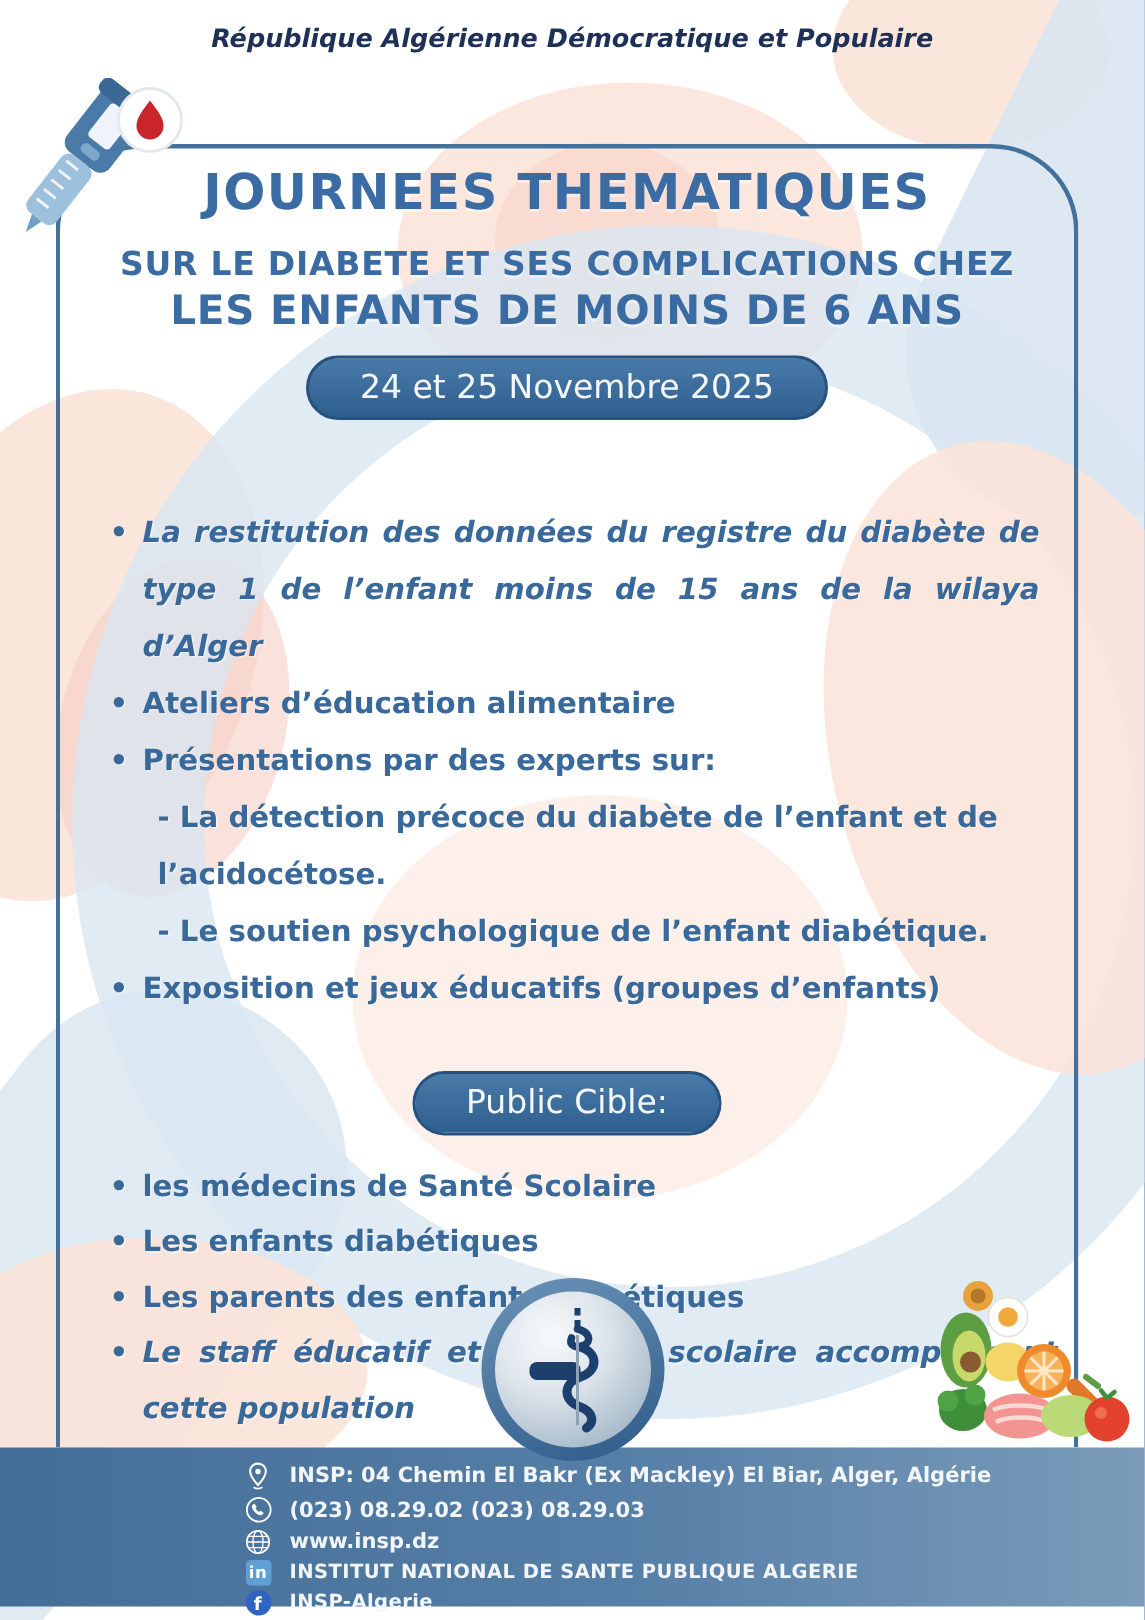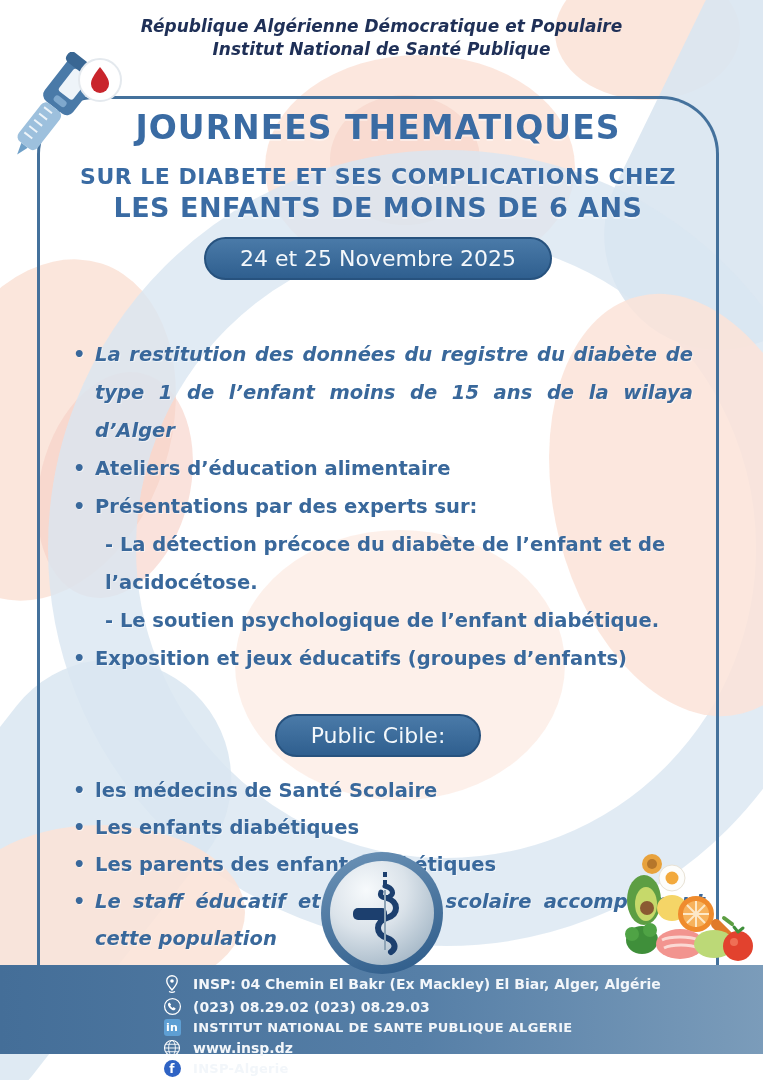--- a/index.html
+++ b/index.html
@@ -66,21 +66,21 @@
     display:flex;align-items:center;justify-content:center;}
   .logo-inner{width:104px;height:104px;border-radius:50%;
     background:radial-gradient(circle at 35% 28%,#f7fafc 0%,#dbe3ea 40%,#aebfcd 75%,#8ea4b6 100%);
     display:flex;align-items:center;justify-content:center;}
 
   
   .pen-art{position:absolute;left:12px;top:52px;width:118px;height:120px;z-index:5;}
   .food-art{position:absolute;left:620px;top:852px;width:140px;height:112px;z-index:3;}
 
   
-  .footer{position:absolute;left:0;top:965px;width:763px;height:89px;z-index:3;
+  .footer{position:absolute;left:0;top:965px;width:763px;height:106px;z-index:3;
     background:linear-gradient(90deg,#446e98 0%,#567fa7 55%,#7b9cba 100%);
     box-sizing:border-box;padding:9px 0 0 160px;color:#f2f6fa;}
   .f-row{display:flex;align-items:center;margin-bottom:3px;font-weight:bold;}
   .f-ico{width:24px;display:inline-flex;justify-content:center;margin-right:9px;flex:0 0 24px;}
   .f-row.address,.f-row.phone{font-size:14px;}
   .f-row.web{font-size:14px;}
   .f-row.linkedin,.f-row.facebook{font-size:13px;letter-spacing:.3px;}
   .in-badge{width:17px;height:17px;border-radius:3px;background:#5e9fd4;color:#fff;
     font-size:11px;font-weight:bold;display:flex;align-items:center;justify-content:center;}
   .fb-badge{width:17px;height:17px;border-radius:50%;background:#2f63c4;color:#fff;
@@ -96,21 +96,20 @@
 <div class="bg blob deep1"></div>
 <div class="bg blob deep2"></div>
 <div class="bg ring"></div>
 <div class="bg blob p3"></div>
 <div class="bg blob p6"></div>
 <div class="bg band-bl"></div>
 <div class="bg blob p4"></div>
 
 <div class="header">
   <div>République Algérienne Démocratique et Populaire</div>
-  <div>Institut National de Santé Publique</div>
 </div>
 
 <div class="card"></div>
 
 <div class="pen-art">
   <svg width="118" height="120" viewBox="0 0 118 120">
     <g transform="rotate(38 45 50)">
       <rect x="28" y="2" width="36" height="54" rx="8" fill="#4a7aa8"></rect>
       <rect x="24" y="0" width="44" height="12" rx="5" fill="#3a6793"></rect>
       <rect x="38" y="12" width="18" height="28" rx="3" fill="#eef4f9"></rect>
@@ -204,35 +203,35 @@
   </div>
   <div class="f-row phone">
     <span class="f-ico">
       <svg width="19" height="19" viewBox="0 0 24 24">
         <circle cx="12" cy="12" r="10" fill="none" stroke="#fff" stroke-width="1.6"></circle>
         <path d="M8.2 6.8l2.1 2.6-1.1 1.2c.4 1.1 1.9 2.7 3.1 3.2l1.2-1.1 2.7 2-1.5 1.7c-1.4.9-3.9-.3-5.9-2.3s-3.2-4.5-2.3-5.9l1.7-1.4z" fill="#fff"></path>
       </svg>
     </span>
     <span>(023) 08.29.02  (023) 08.29.03</span>
   </div>
-  <div class="f-row linkedin">
-    <span class="f-ico">
-      <span class="in-badge">in</span>
-    </span>
-    <span>INSTITUT NATIONAL DE SANTE PUBLIQUE ALGERIE</span>
-  </div>
   <div class="f-row web">
     <span class="f-ico">
       <svg width="18" height="18" viewBox="0 0 24 24">
         <circle cx="12" cy="12" r="10" fill="none" stroke="#fff" stroke-width="1.5"></circle>
         <ellipse cx="12" cy="12" rx="4.5" ry="10" fill="none" stroke="#fff" stroke-width="1.2"></ellipse>
         <path d="M2.5 12h19M4 7h16M4 17h16" stroke="#fff" stroke-width="1.2"></path>
       </svg>
     </span>
     <span>www.insp.dz</span>
   </div>
+  <div class="f-row linkedin">
+    <span class="f-ico">
+      <span class="in-badge">in</span>
+    </span>
+    <span>INSTITUT NATIONAL DE SANTE PUBLIQUE ALGERIE</span>
+  </div>
   <div class="f-row facebook">
     <span class="f-ico">
       <span class="fb-badge">f</span>
     </span>
     <span>INSP-Algerie</span>
   </div>
 </div>
 
 </body></html>

